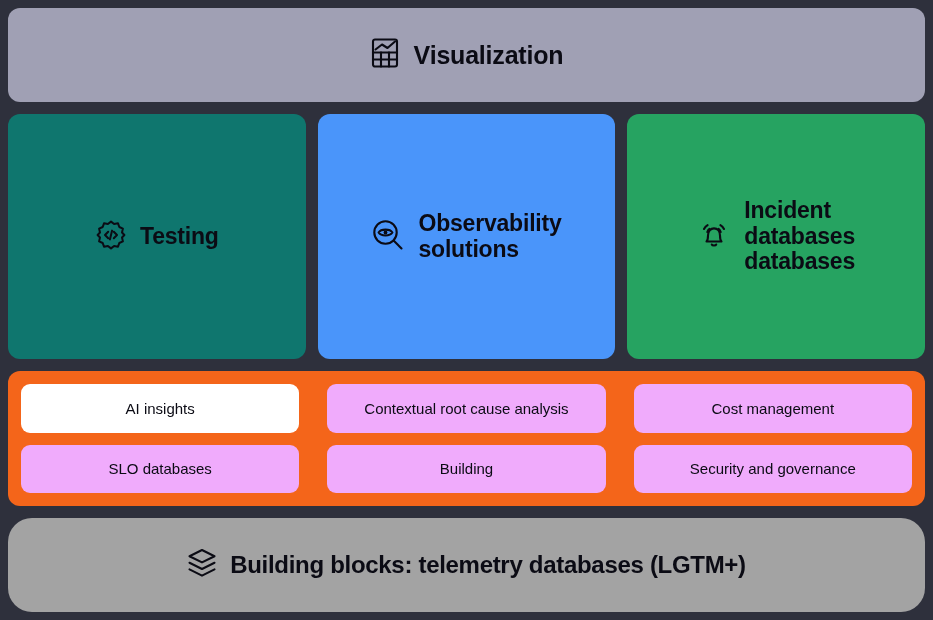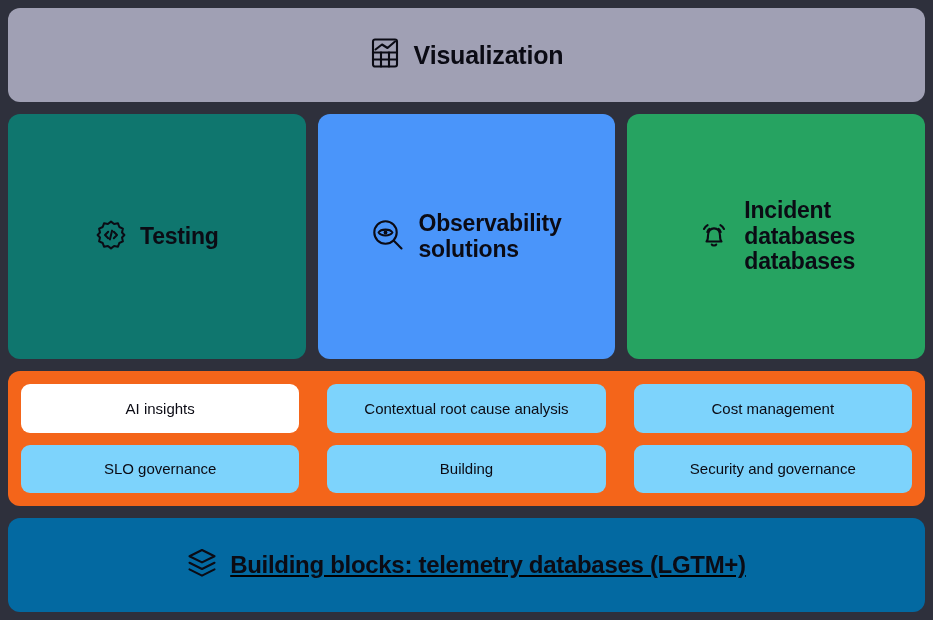--- a/index.html
+++ b/index.html
@@ -76,42 +76,41 @@
     flex-direction: column;
     gap: 12px;
   }
   .cap-row {
     display: flex;
     gap: 28px;
     flex: 1 1 0;
   }
   .pill {
     flex: 1 1 0;
-    background: #7dd3fc;
+    background: #f0abfc;
     border-radius: 9px;
     display: flex;
     align-items: center;
     justify-content: center;
     font-size: 15px;
     color: #0b0b14;
     text-align: center;
     padding: 0 8px;
   }
   .pill.highlight { background: #ffffff; }
 
   
   .building-blocks {
-    background: #0369a1;
-    border-radius: 12px;
+    background: #a3a3a3;
+    border-radius: 24px;
     flex: 1 1 auto;
     display: flex;
     align-items: center;
     justify-content: center;
     gap: 13px;
-    text-decoration: underline;
   }
   .bb-title {
     font-size: 24px;
     font-weight: bold;
     color: #0b0b14;
     letter-spacing: -0.3px;
   }
 </style>
 </head>
 <body>
@@ -192,21 +191,21 @@
     <div class="pill">
       <span>Contextual root cause analysis</span>
     </div>
     <div class="pill">
       <span>Cost management</span>
     </div>
   </div>
 
   <div class="cap-row">
     <div class="pill">
-      <span>SLO governance</span>
+      <span>SLO databases</span>
     </div>
     <div class="pill">
       <span>Building</span>
     </div>
     <div class="pill">
       <span>Security and governance</span>
     </div>
   </div>
 
 </div>

